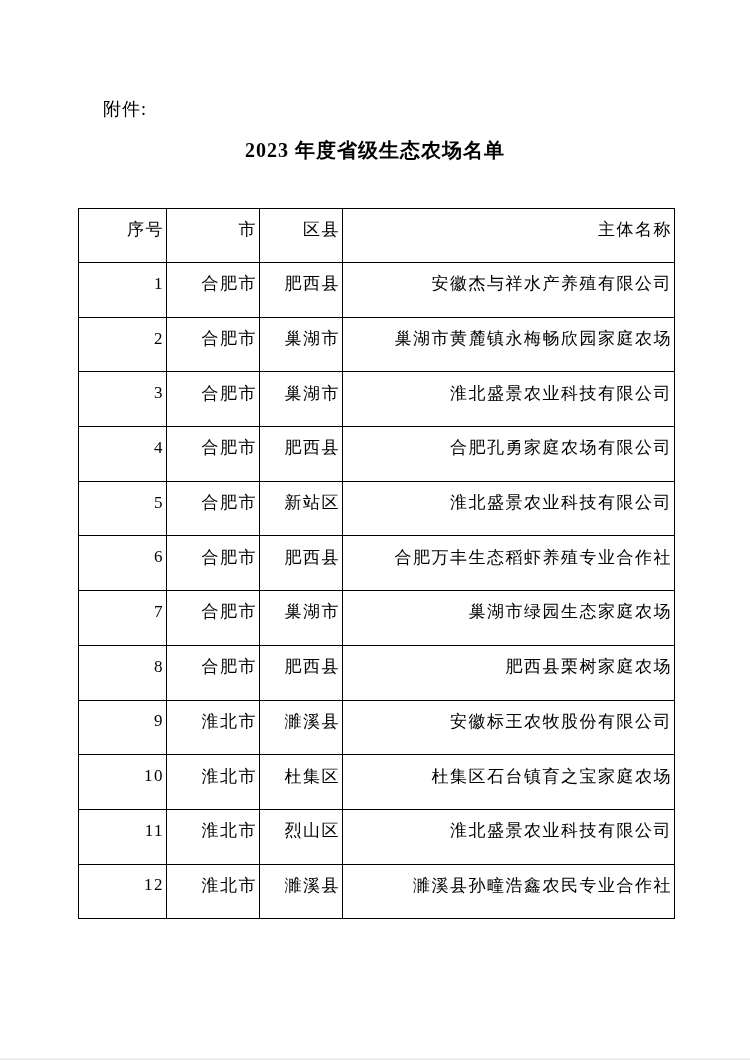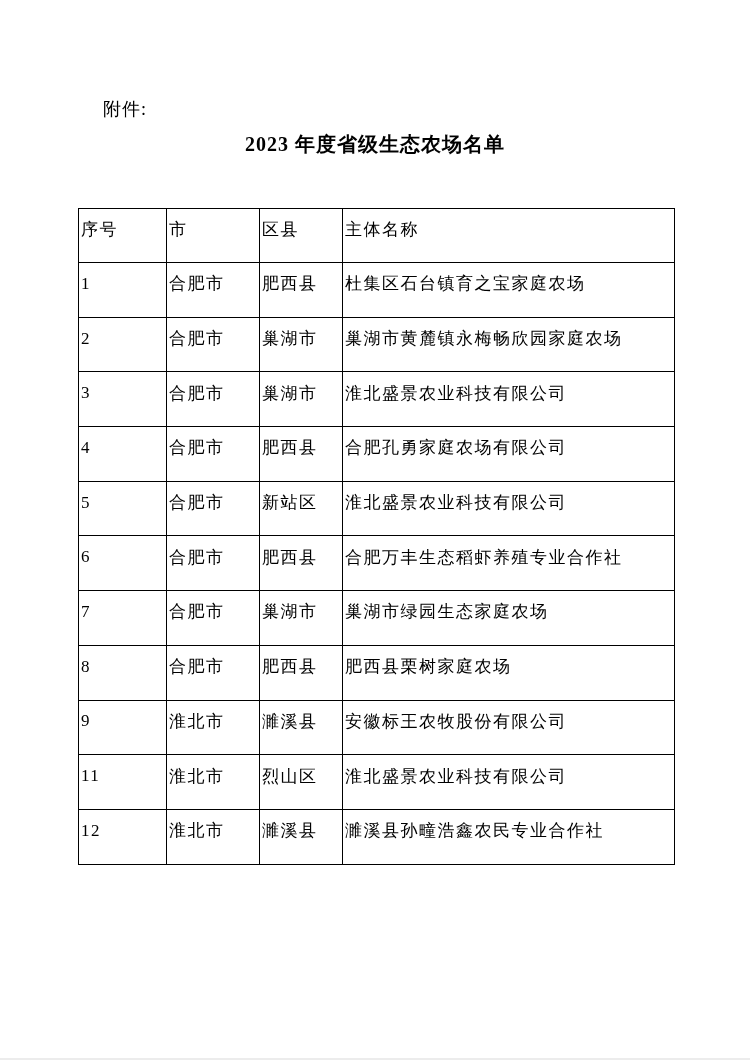--- a/index.html
+++ b/index.html
@@ -19,21 +19,21 @@
     position: absolute;
     left: 103px;
     top: 97px;
     font-size: 18px;
     font-weight: normal;
     letter-spacing: 1px;
   }
   .doc-title {
     position: absolute;
     left: 0;
-    top: 131px;
+    top: 137px;
     width: 750px;
     margin: 0;
     text-align: center;
     font-size: 20px;
     font-weight: bold;
     letter-spacing: 1px;
   }
   table.farms {
     position: absolute;
     left: 78px;
@@ -42,21 +42,21 @@
     border-collapse: collapse;
     table-layout: fixed;
   }
   table.farms col.c-no       { width: 88px; }
   table.farms col.c-city     { width: 93px; }
   table.farms col.c-district { width: 83px; }
   table.farms col.c-entity   { width: 332px; }
   table.farms th,
   table.farms td {
     border: 1px solid #000000;
-    text-align: left;
+    text-align: right;
     vertical-align: middle;
     font-weight: normal;
     font-size: 17px;
     letter-spacing: 1.5px;
     padding: 0 2px 12px 2px; 
     overflow: hidden;
     white-space: nowrap;
   }
   table.farms thead tr { height: 54px; }
   table.farms tbody tr { height: 54.7px; }
@@ -91,21 +91,21 @@
         <th>市</th>
         <th>区县</th>
         <th>主体名称</th>
       </tr>
     </thead>
     <tbody>
         <tr>
           <td>1</td>
           <td>合肥市</td>
           <td>肥西县</td>
-          <td>杜集区石台镇育之宝家庭农场</td>
+          <td>安徽杰与祥水产养殖有限公司</td>
         </tr>
         <tr>
           <td>2</td>
           <td>合肥市</td>
           <td>巢湖市</td>
           <td>巢湖市黄麓镇永梅畅欣园家庭农场</td>
         </tr>
         <tr>
           <td>3</td>
           <td>合肥市</td>
@@ -142,20 +142,26 @@
           <td>肥西县</td>
           <td>肥西县栗树家庭农场</td>
         </tr>
         <tr>
           <td>9</td>
           <td>淮北市</td>
           <td>濉溪县</td>
           <td>安徽标王农牧股份有限公司</td>
         </tr>
         <tr>
+          <td>10</td>
+          <td>淮北市</td>
+          <td>杜集区</td>
+          <td>杜集区石台镇育之宝家庭农场</td>
+        </tr>
+        <tr>
           <td>11</td>
           <td>淮北市</td>
           <td>烈山区</td>
           <td>淮北盛景农业科技有限公司</td>
         </tr>
         <tr>
           <td>12</td>
           <td>淮北市</td>
           <td>濉溪县</td>
           <td>濉溪县孙疃浩鑫农民专业合作社</td>

